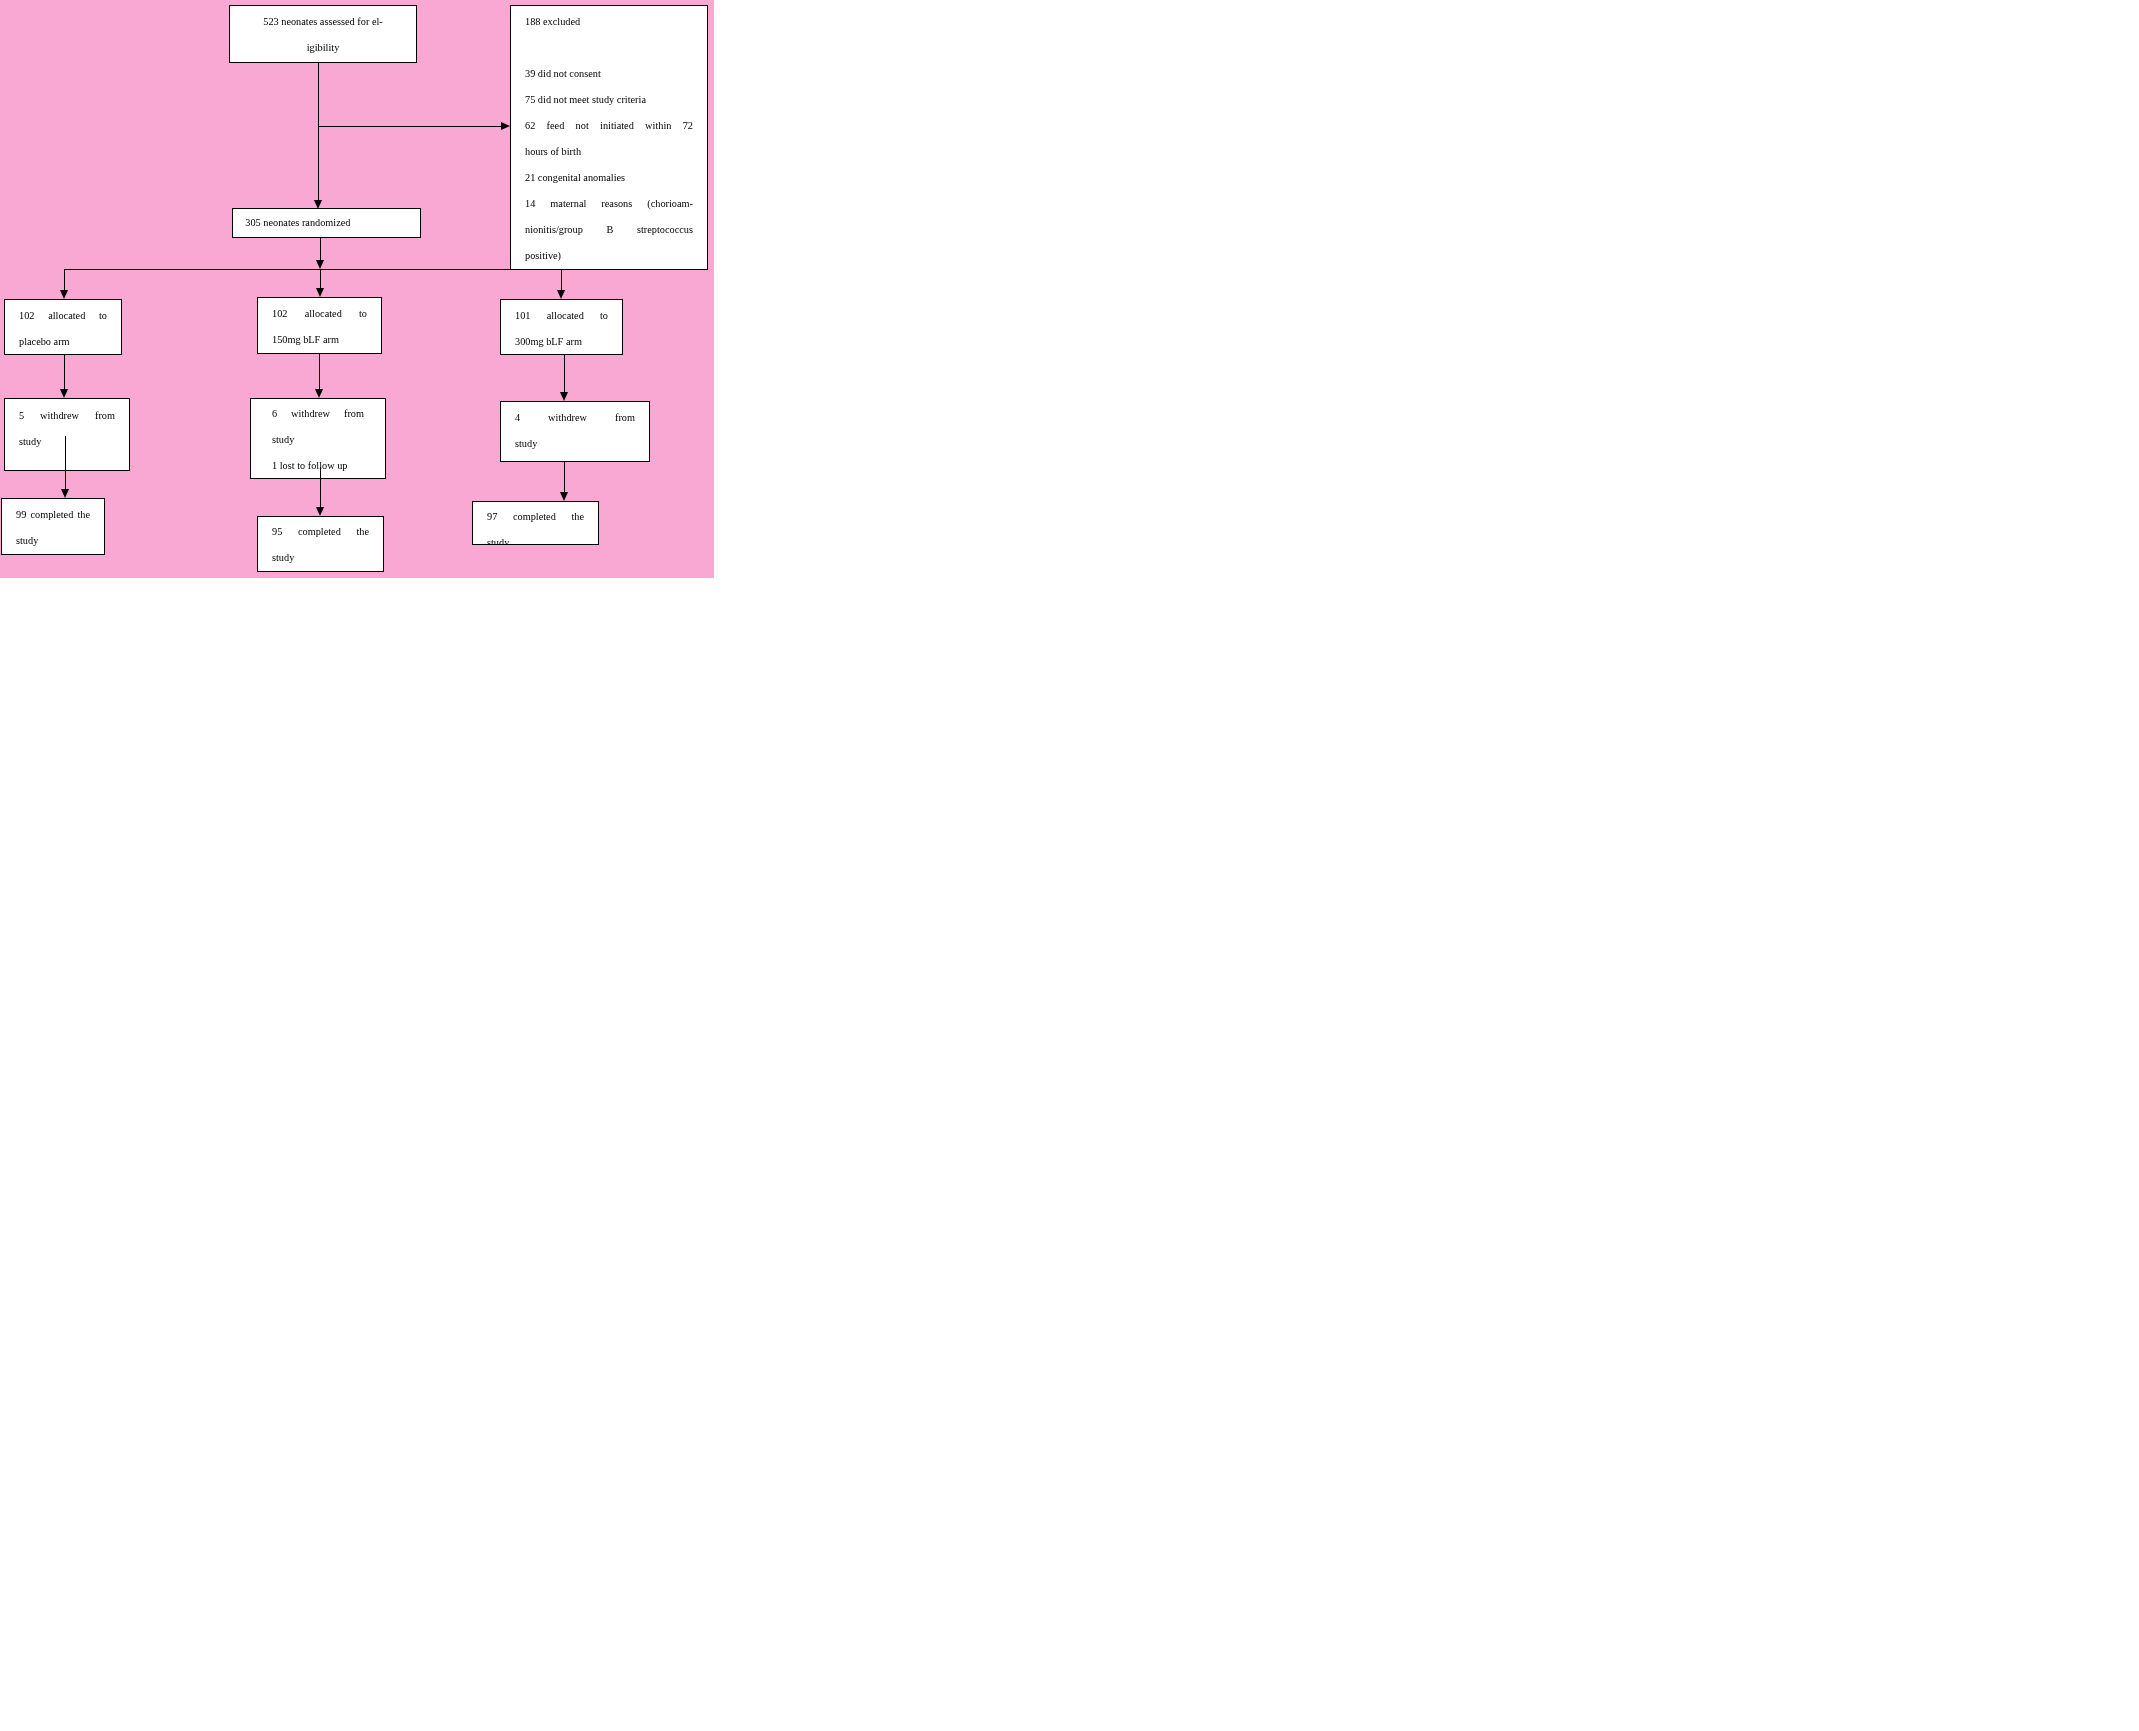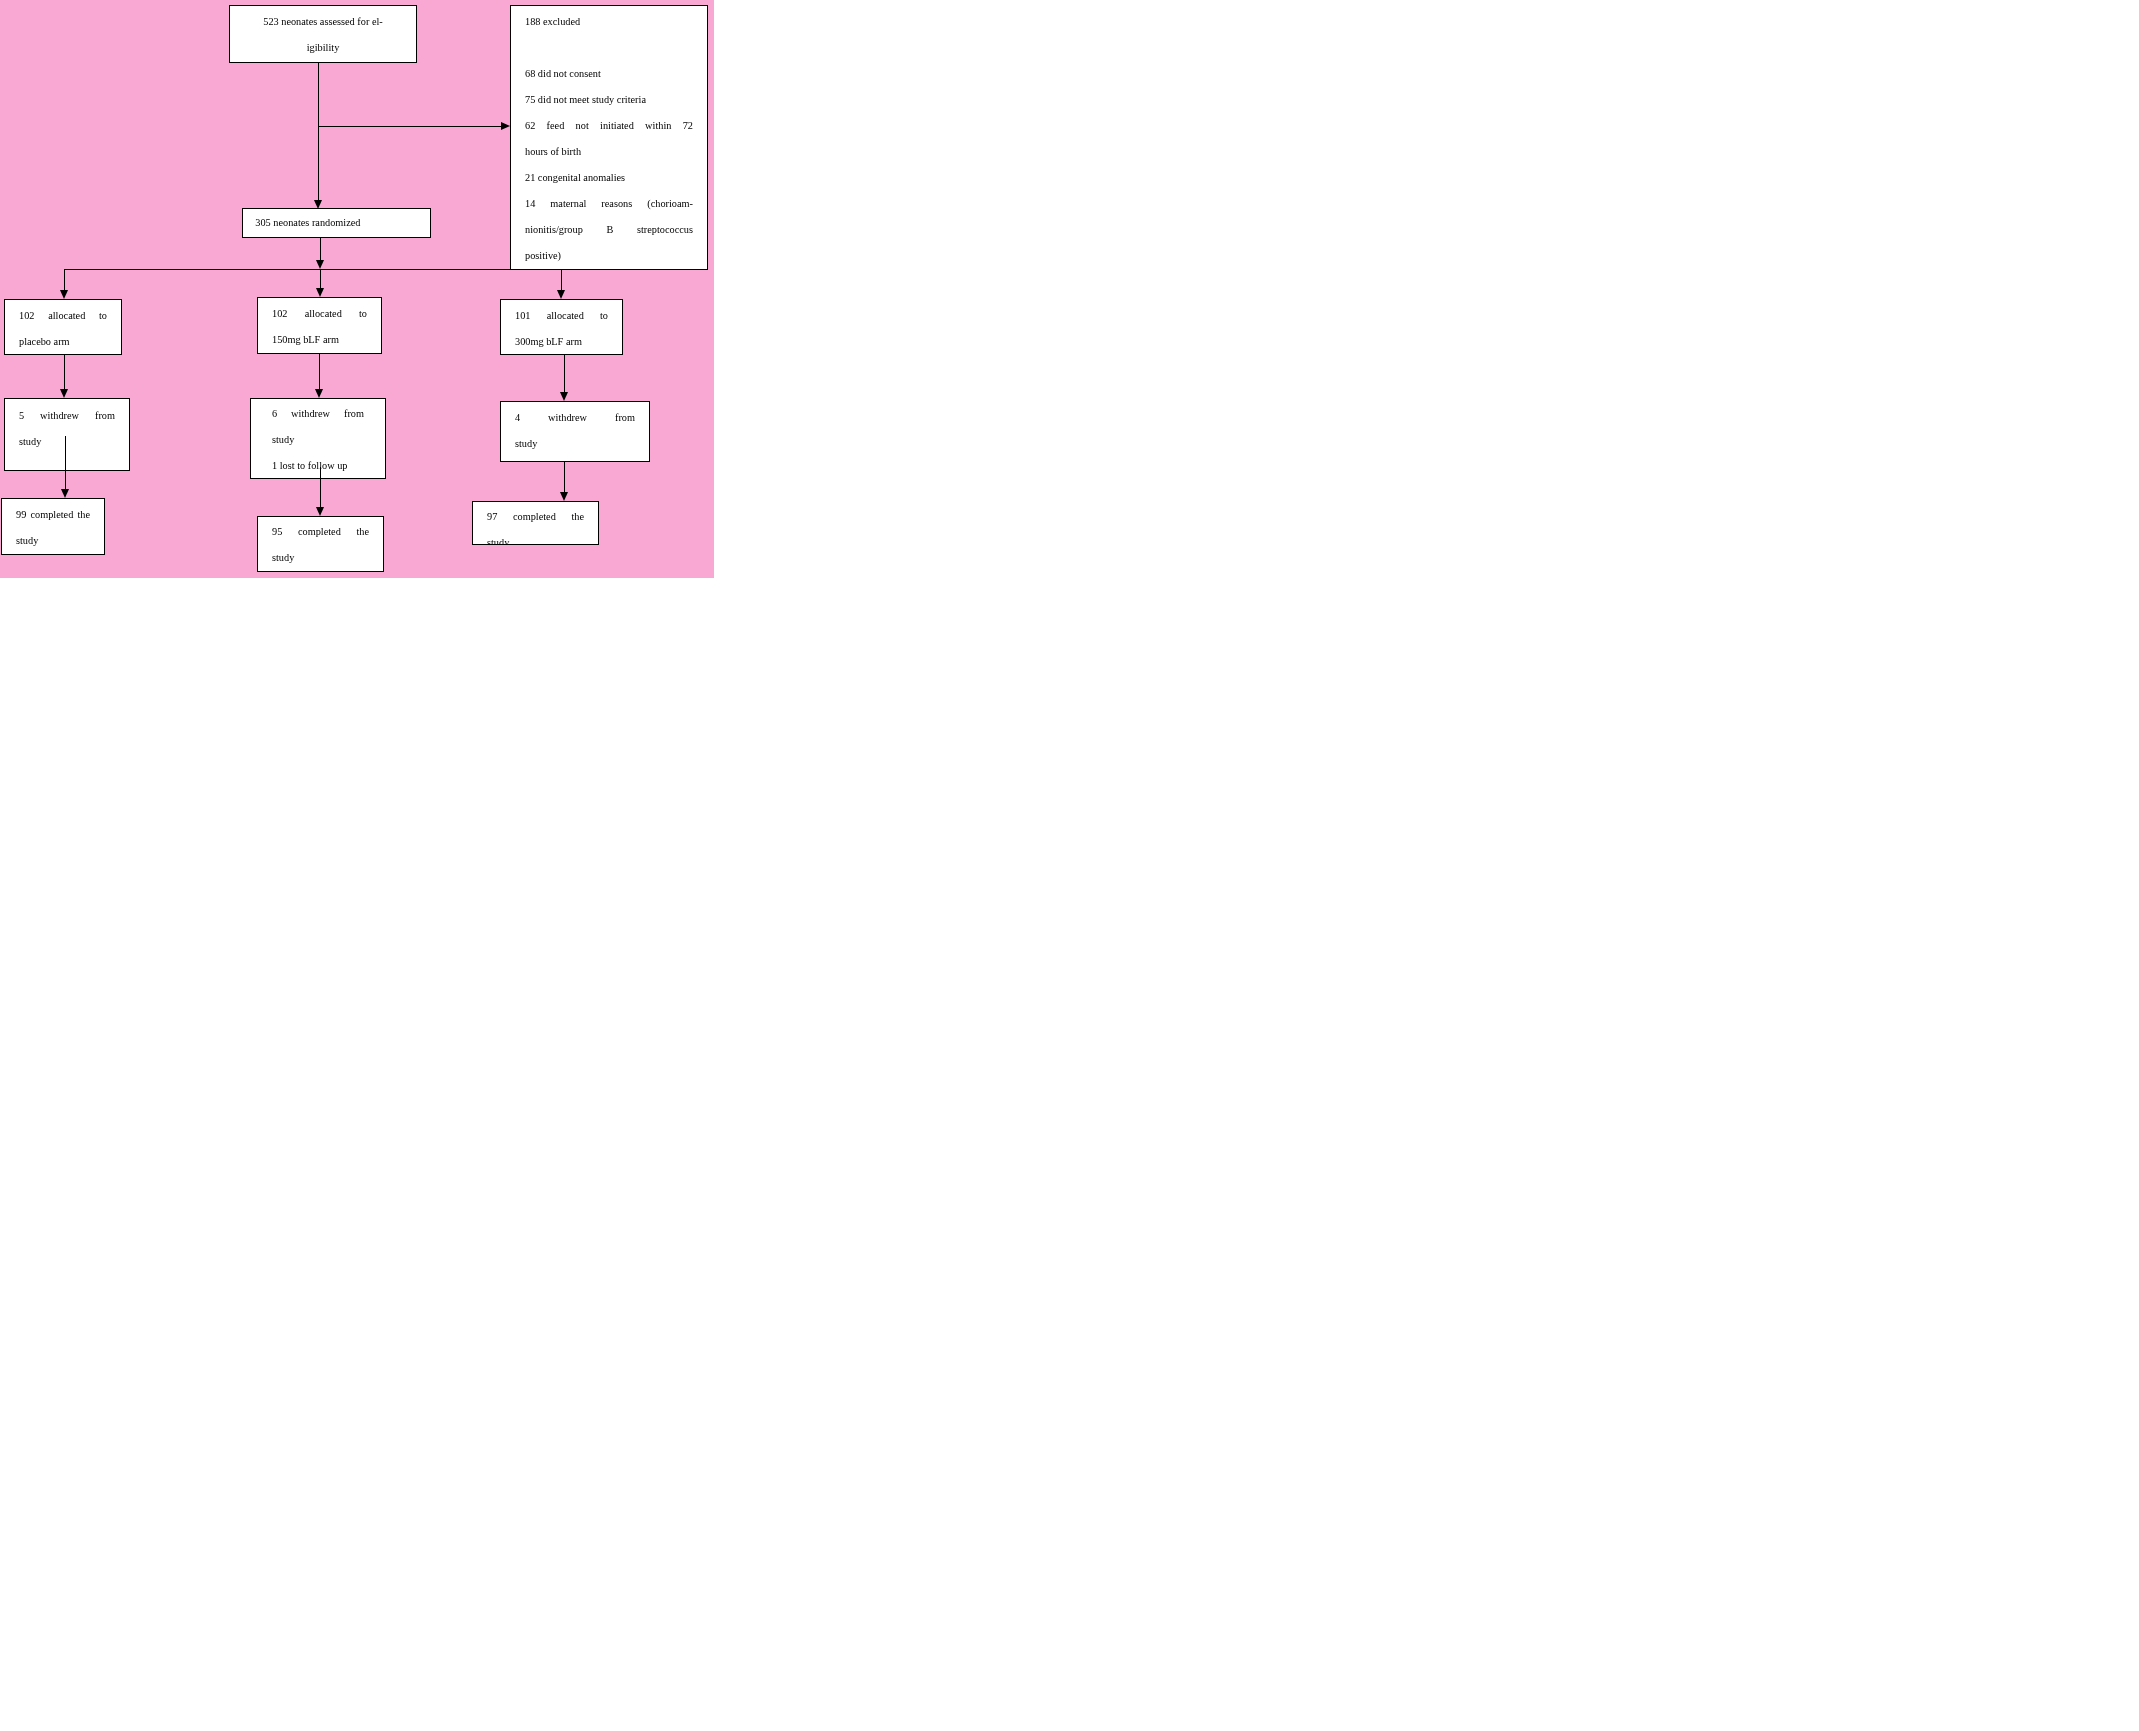--- a/index.html
+++ b/index.html
@@ -59,31 +59,31 @@
 <div id="canvas">
 
   <div class="box thick" style="left:229px; top:5px; width:188px; height:58px; padding:2.5px 10px;">
     <span class="ln cl">523 neonates assessed for el-</span>
     <span class="ln cl">igibility</span>
   </div>
 
   <div class="box" style="left:510px; top:5px; width:198px; height:265px; padding:3.4px 14px;">
     <span class="ln">188 excluded</span>
     <span class="ln"></span>
-    <span class="ln">68 did not consent</span>
+    <span class="ln">39 did not consent</span>
     <span class="ln">75 did not meet study criteria</span>
     <span class="ln jl">62 feed not initiated within 72</span>
     <span class="ln">hours of birth</span>
     <span class="ln">21 congenital anomalies</span>
     <span class="ln jl">14 maternal reasons (chorioam-</span>
     <span class="ln jl">nionitis/group B streptococcus</span>
     <span class="ln">positive)</span>
   </div>
 
-  <div class="box" style="left:242px; top:208px; width:189px; height:30px; padding:0 12.3px;">
+  <div class="box" style="left:232px; top:208px; width:189px; height:30px; padding:0 12.3px;">
     <span class="ln" style="line-height:28px; height:28px;">305 neonates randomized</span>
   </div>
 
   <div class="box" style="left:4px; top:299px; width:118px; height:56px; padding:2.5px 14px;">
     <span class="ln jl">102 allocated to</span>
     <span class="ln">placebo arm</span>
   </div>
   <div class="box" style="left:4px; top:398px; width:126px; height:73px; padding:4px 14px;">
     <span class="ln jl">5 withdrew from</span>
     <span class="ln">study</span>

